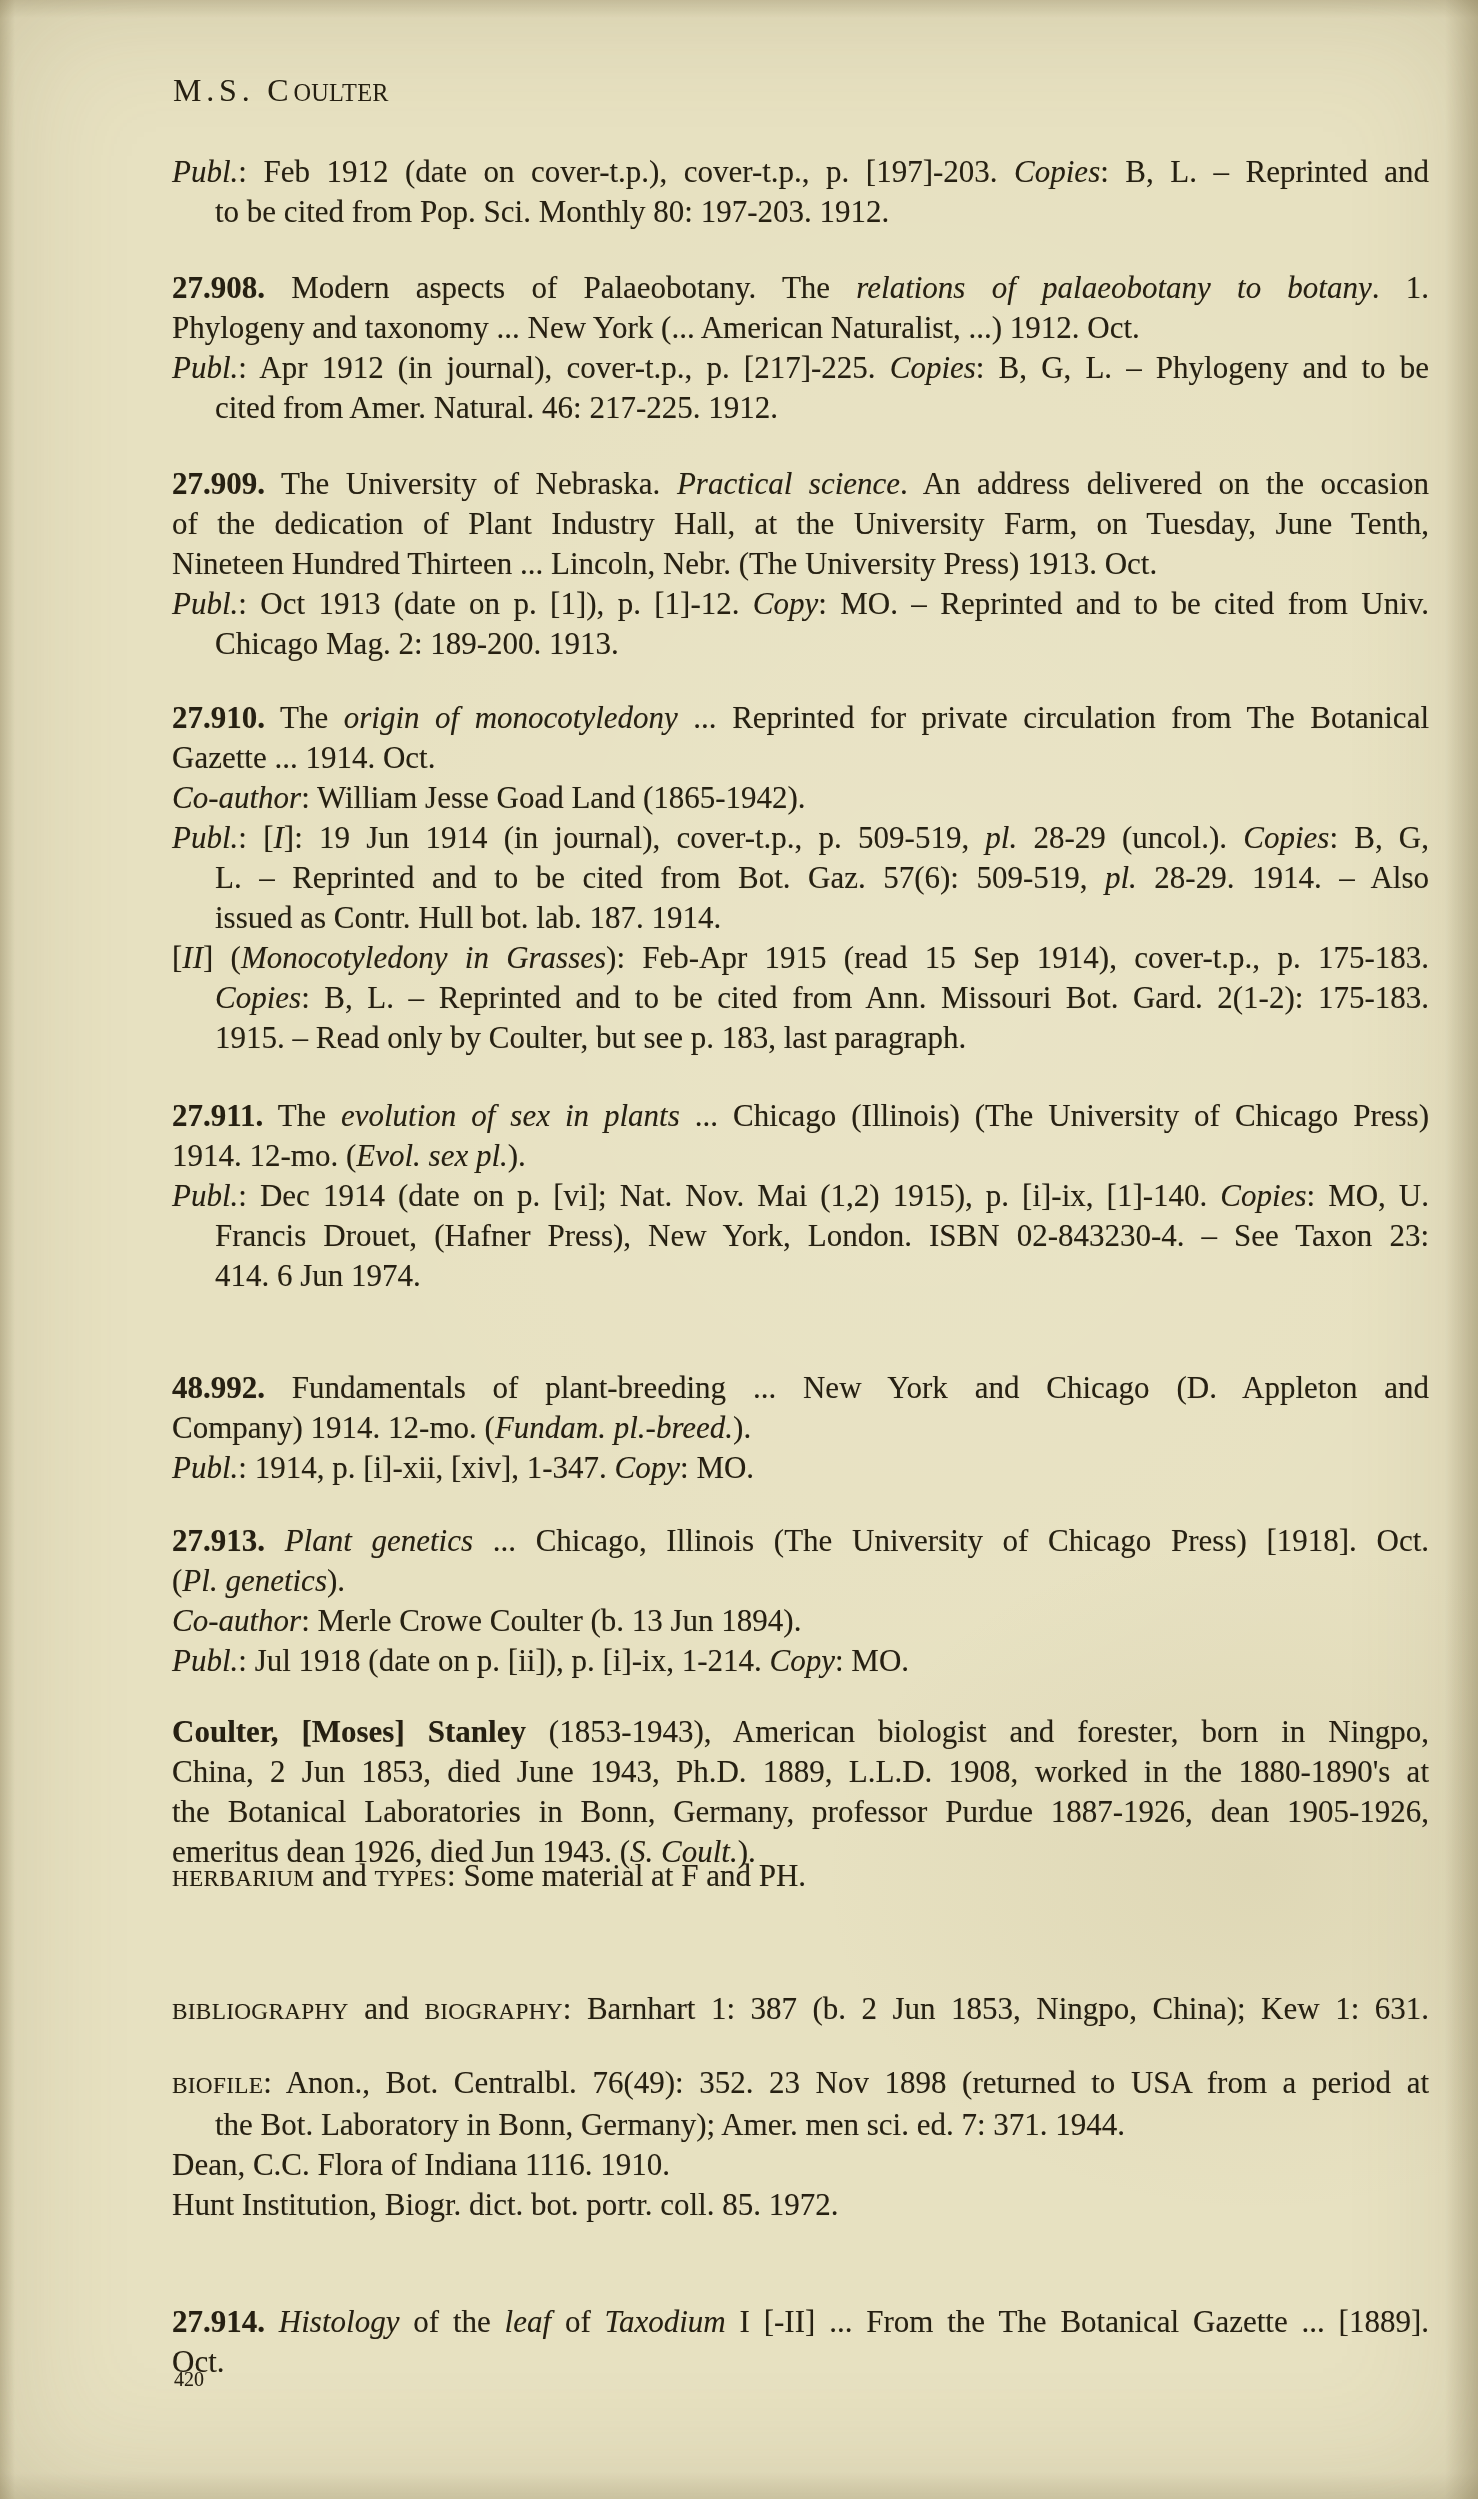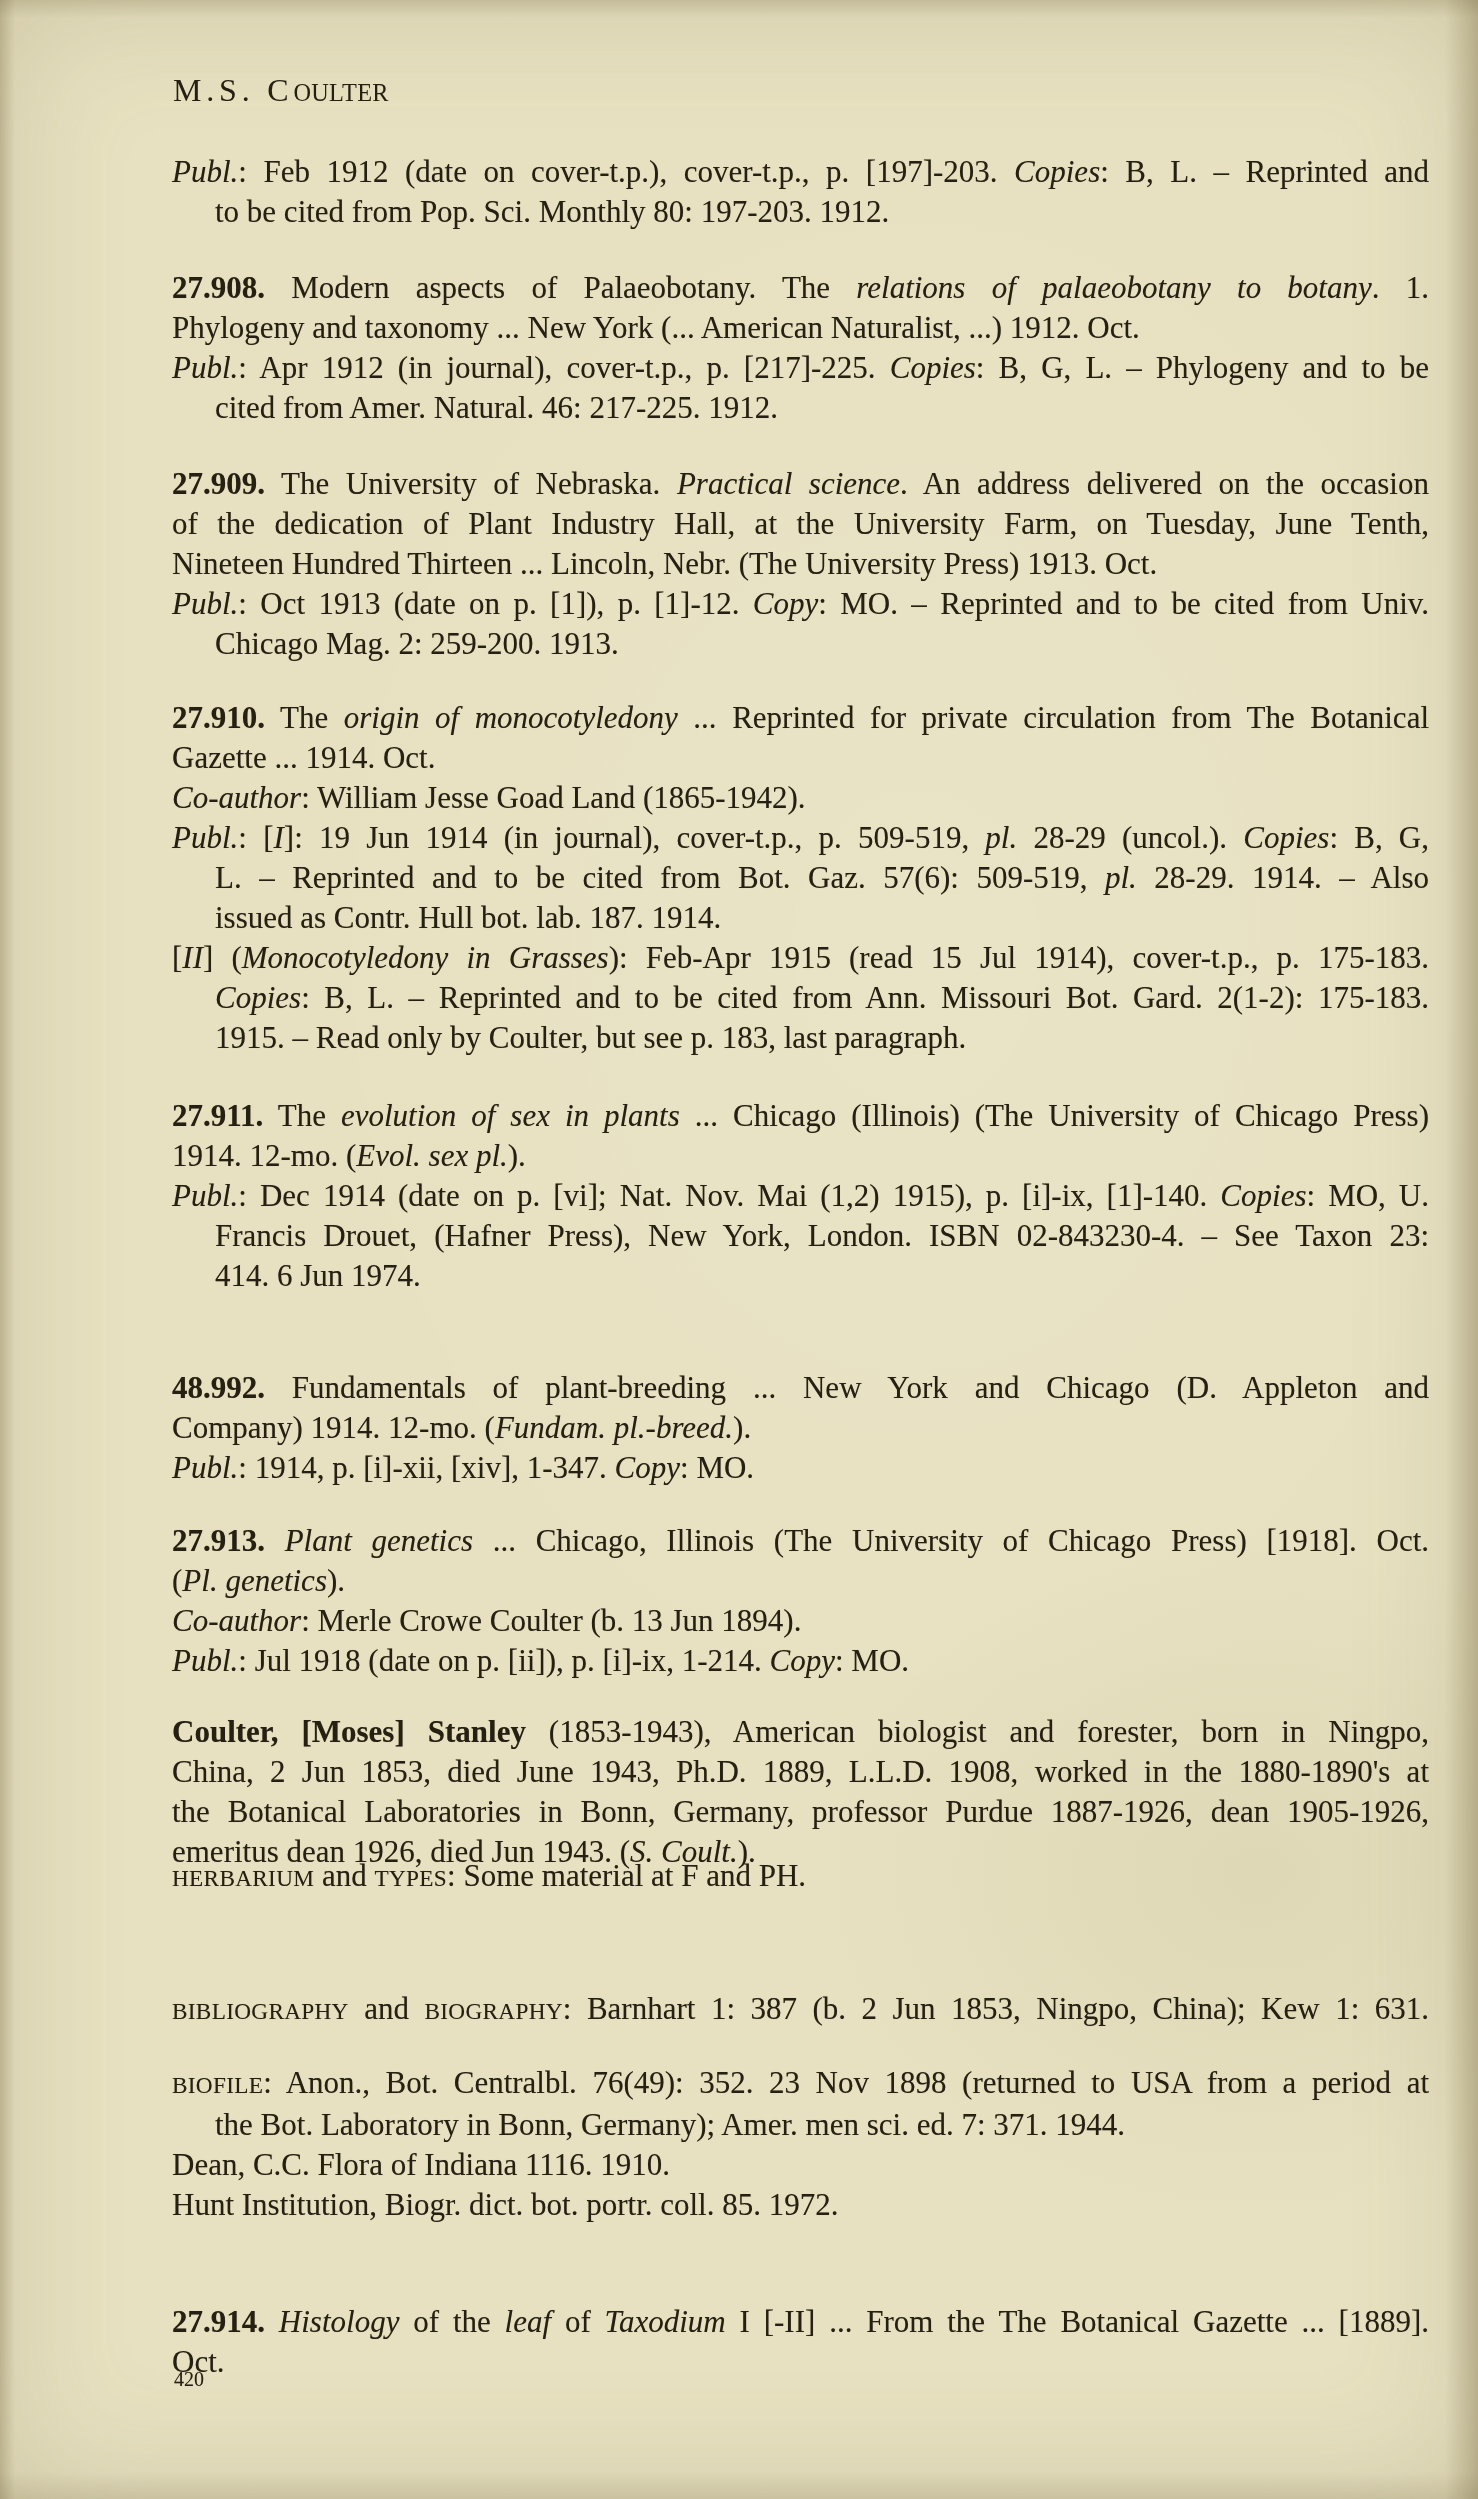--- a/index.html
+++ b/index.html
@@ -86,30 +86,30 @@
         <div class="line"><span class="b">27.908.</span><span> Modern aspects of Palaeobotany. The </span><span class="i">relations of palaeobotany to botany</span><span>. 1.</span></div>
         <div class="line last"><span>Phylogeny and taxonomy ... New York (... American Naturalist, ...) 1912. Oct.</span></div>
         <div class="line"><span class="i">Publ.</span><span>: Apr 1912 (in journal), cover-t.p., p. [217]-225. </span><span class="i">Copies</span><span>: B, G, L. – Phylogeny and to be</span></div>
         <div class="line cont last"><span>cited from Amer. Natural. 46: 217-225. 1912.</span></div>
       </div>
       <div class="block" style="top: 464px;">
         <div class="line"><span class="b">27.909.</span><span> The University of Nebraska. </span><span class="i">Practical science</span><span>. An address delivered on the occasion</span></div>
         <div class="line"><span>of the dedication of Plant Industry Hall, at the University Farm, on Tuesday, June Tenth,</span></div>
         <div class="line last"><span>Nineteen Hundred Thirteen ... Lincoln, Nebr. (The University Press) 1913. Oct.</span></div>
         <div class="line"><span class="i">Publ.</span><span>: Oct 1913 (date on p. [1]), p. [1]-12. </span><span class="i">Copy</span><span>: MO. – Reprinted and to be cited from Univ.</span></div>
-        <div class="line cont last"><span>Chicago Mag. 2: 259-200. 1913.</span></div>
+        <div class="line cont last"><span>Chicago Mag. 2: 189-200. 1913.</span></div>
       </div>
       <div class="block" style="top: 698px;">
         <div class="line"><span class="b">27.910.</span><span> The </span><span class="i">origin of monocotyledony</span><span> ... Reprinted for private circulation from The Botanical</span></div>
         <div class="line last"><span>Gazette ... 1914. Oct.</span></div>
         <div class="line last"><span class="i">Co-author</span><span>: William Jesse Goad Land (1865-1942).</span></div>
         <div class="line"><span class="i">Publ.</span><span>: [</span><span class="i">I</span><span>]: 19 Jun 1914 (in journal), cover-t.p., p. 509-519, </span><span class="i">pl.</span><span> 28-29 (uncol.). </span><span class="i">Copies</span><span>: B, G,</span></div>
         <div class="line cont"><span>L. – Reprinted and to be cited from Bot. Gaz. 57(6): 509-519, </span><span class="i">pl.</span><span> 28-29. 1914. – Also</span></div>
         <div class="line cont last"><span>issued as Contr. Hull bot. lab. 187. 1914.</span></div>
-        <div class="line"><span>[</span><span class="i">II</span><span>] (</span><span class="i">Monocotyledony in Grasses</span><span>): Feb-Apr 1915 (read 15 Jul 1914), cover-t.p., p. 175-183.</span></div>
+        <div class="line"><span>[</span><span class="i">II</span><span>] (</span><span class="i">Monocotyledony in Grasses</span><span>): Feb-Apr 1915 (read 15 Sep 1914), cover-t.p., p. 175-183.</span></div>
         <div class="line cont"><span class="i">Copies</span><span>: B, L. – Reprinted and to be cited from Ann. Missouri Bot. Gard. 2(1-2): 175-183.</span></div>
         <div class="line cont last"><span>1915. – Read only by Coulter, but see p. 183, last paragraph.</span></div>
       </div>
       <div class="block" style="top: 1096px;">
         <div class="line"><span class="b">27.911.</span><span> The </span><span class="i">evolution of sex in plants</span><span> ... Chicago (Illinois) (The University of Chicago Press)</span></div>
         <div class="line last"><span>1914. 12-mo. (</span><span class="i">Evol. sex pl.</span><span>).</span></div>
         <div class="line"><span class="i">Publ.</span><span>: Dec 1914 (date on p. [vi]; Nat. Nov. Mai (1,2) 1915), p. [i]-ix, [1]-140. </span><span class="i">Copies</span><span>: MO, U.</span></div>
         <div class="line cont"><span>Francis Drouet, (Hafner Press), New York, London. ISBN 02-843230-4. – See Taxon 23:</span></div>
         <div class="line cont last"><span>414. 6 Jun 1974.</span></div>
       </div>

